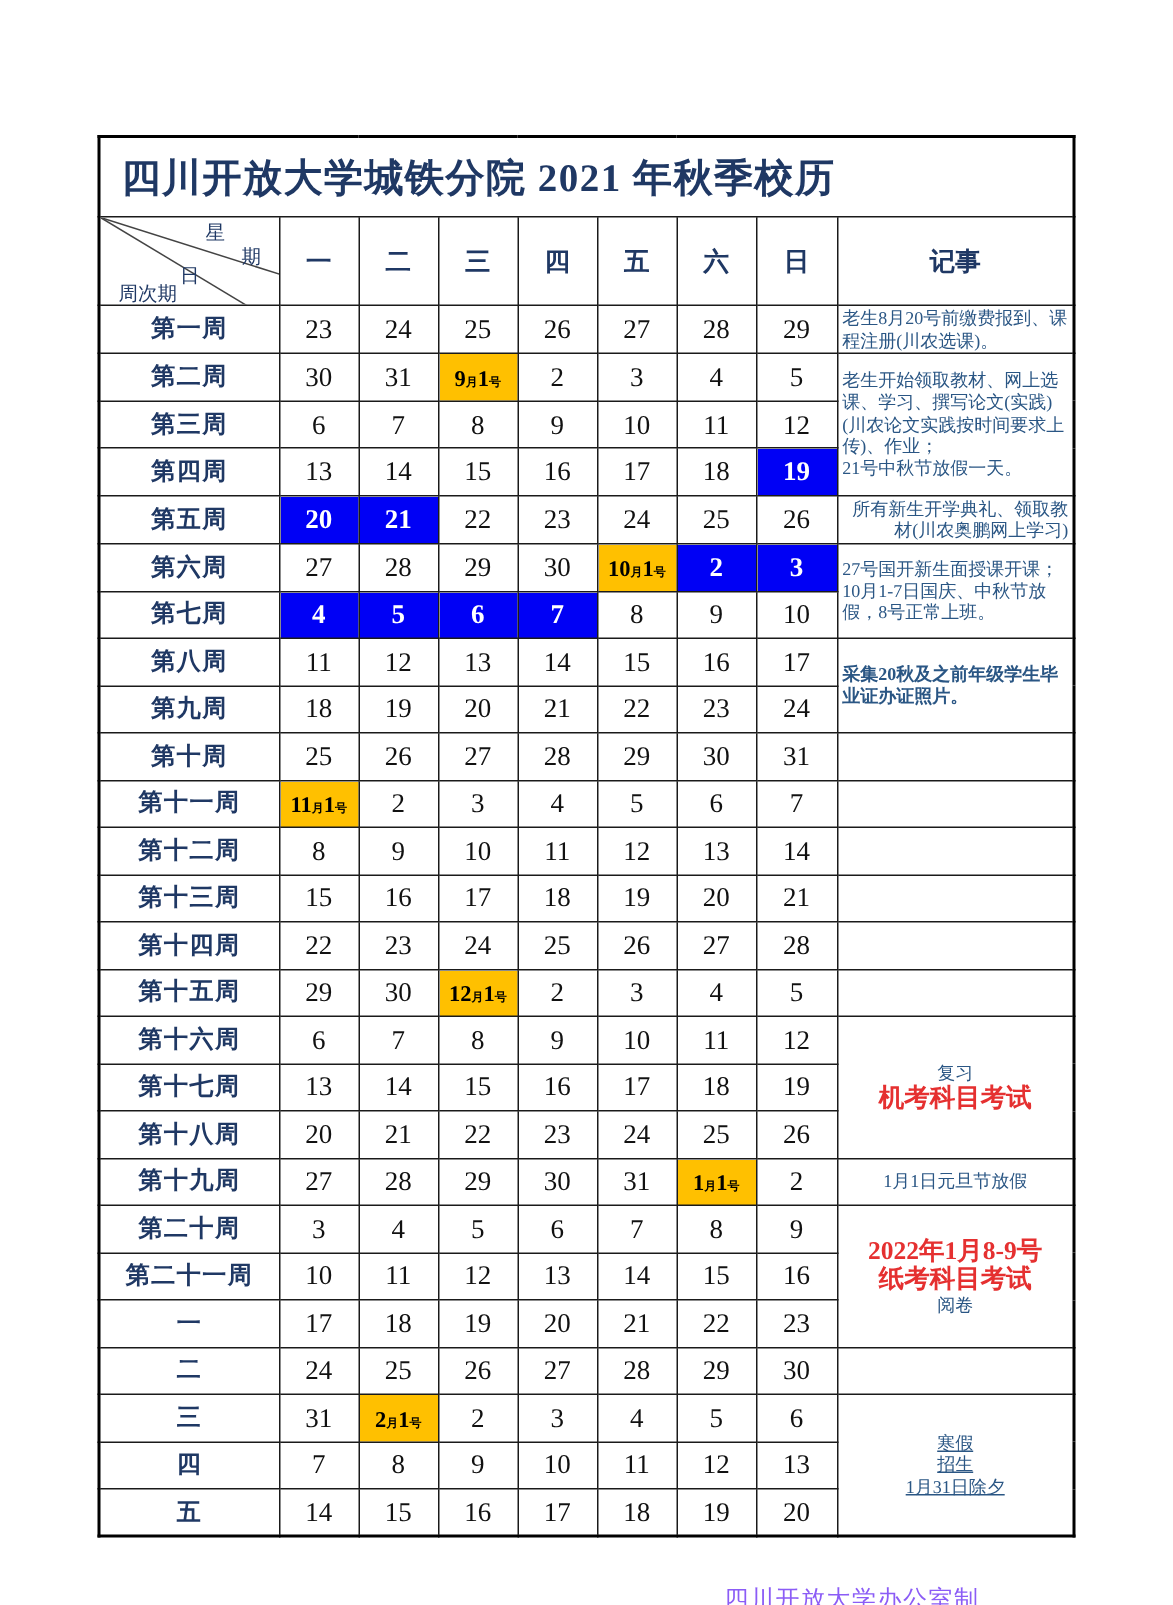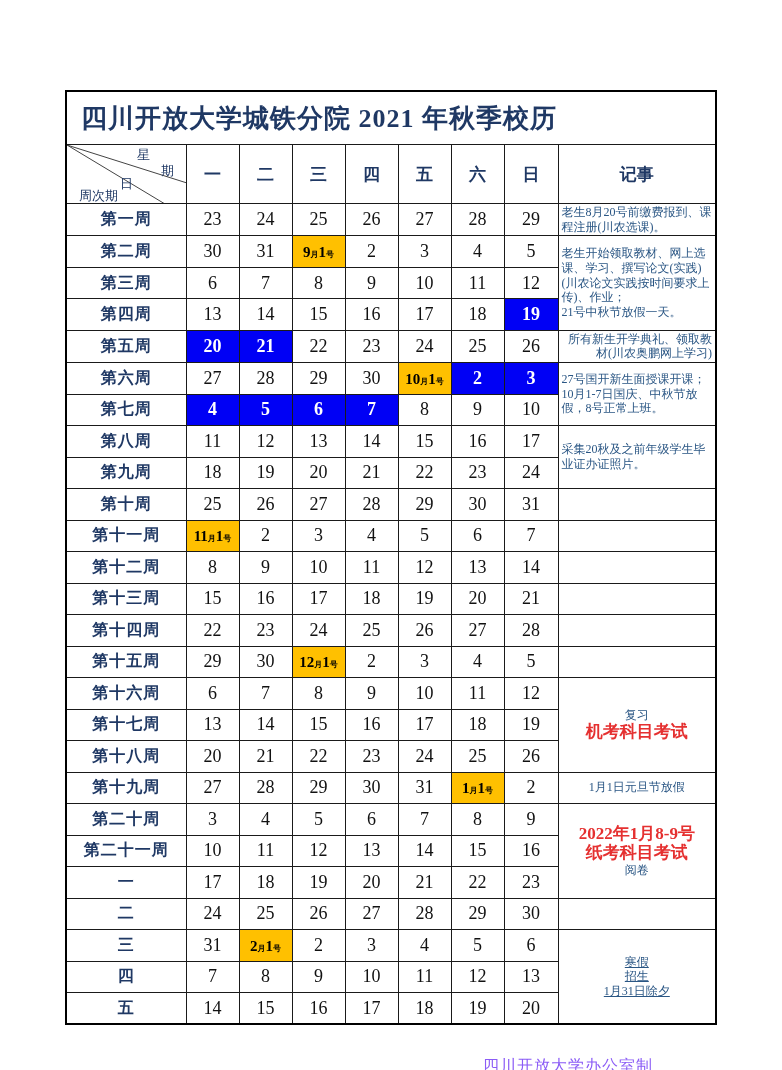--- a/index.html
+++ b/index.html
@@ -184,21 +184,21 @@
         </tr>
         <tr class="week-row">
           <td class="wk">第八周</td>
           <td class="day">11</td>
           <td class="day">12</td>
           <td class="day">13</td>
           <td class="day">14</td>
           <td class="day">15</td>
           <td class="day">16</td>
           <td class="day">17</td>
-          <td class="note" rowspan="2" style="text-align: left;">
+          <td class="note" rowspan="2" style="text-align: left; font-weight: bold;">
             <div class="ln-blue">采集20秋及之前年级学生毕业证办证照片。</div>
           </td>
         </tr>
         <tr class="week-row">
           <td class="wk">第九周</td>
           <td class="day">18</td>
           <td class="day">19</td>
           <td class="day">20</td>
           <td class="day">21</td>
           <td class="day">22</td>

